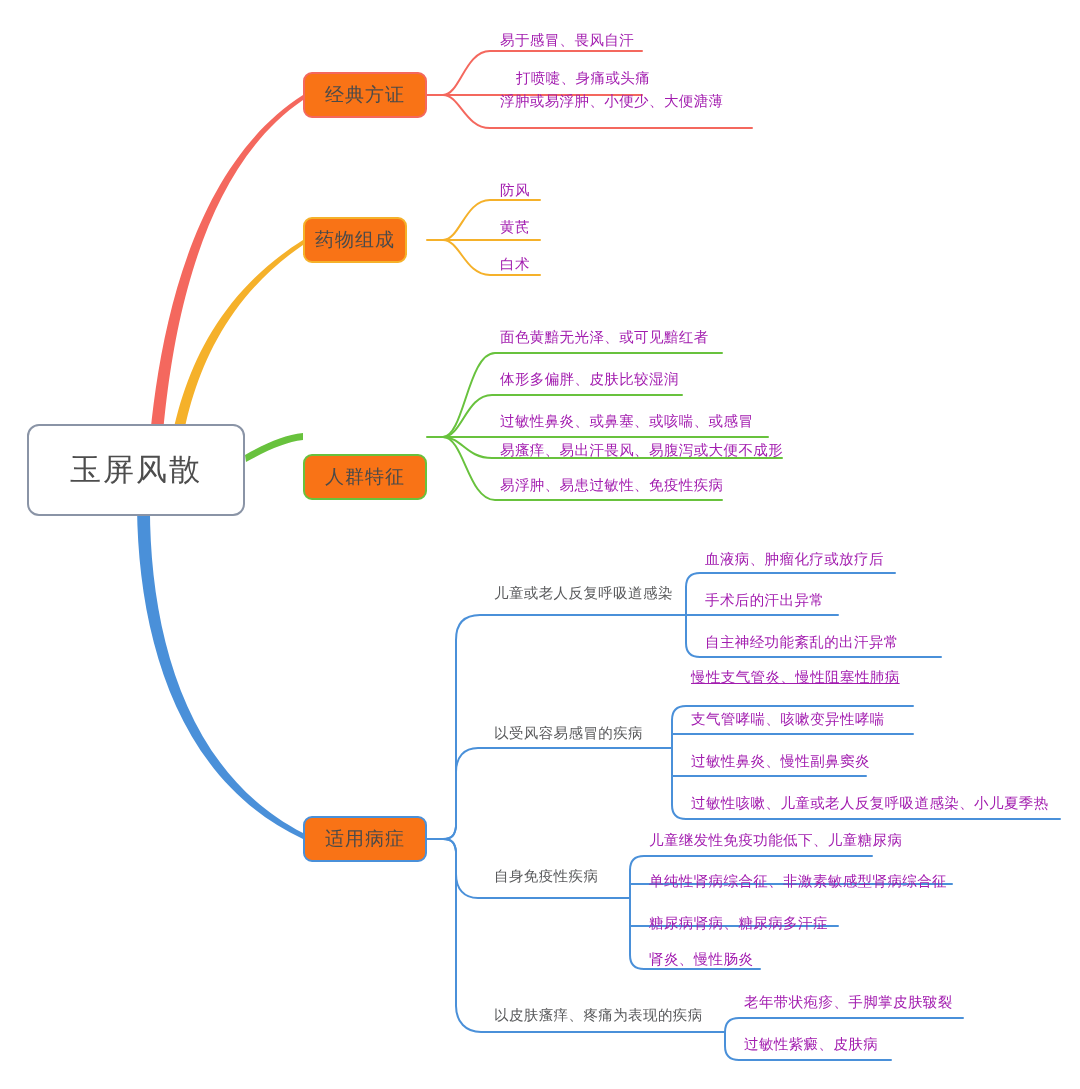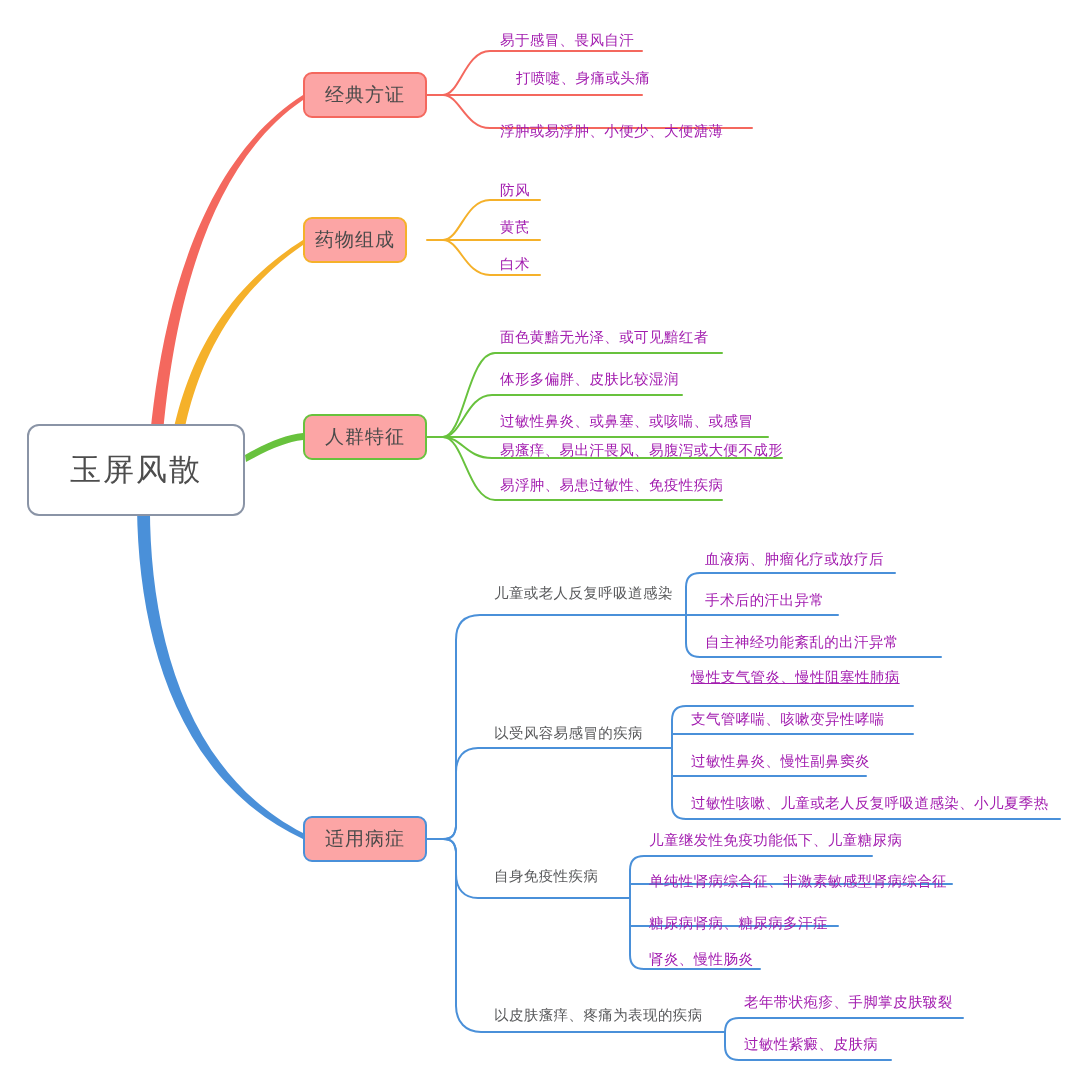--- a/index.html
+++ b/index.html
@@ -46,28 +46,28 @@
     font-size: 31px;
     letter-spacing: 2px;
     color: #4d4d4d;
   }
   
   .branch-node {
     height: 46px;
     border-width: 2px;
     border-style: solid;
     border-radius: 9px;
-    background: #fca5a5;
+    background: #f97316;
     font-size: 19px;
     letter-spacing: 1px;
     padding: 0 14px;
   }
   .b-red    { border-color: #f4685e; }
   .b-orange { border-color: #f5b12a; }
-  .b-green  { border-color: #68c23d; }
+  .b-green  { border-color: #68c23d; margin-top: 40px; }
   .b-blue   { border-color: #4a90d9; }
 
   
   .leaf {
     position: absolute;
     white-space: nowrap;
     font-size: 14.5px;
     color: #a21caf;
     letter-spacing: 0.4px;
     line-height: 1;
@@ -168,21 +168,21 @@
   <div class="node branch-node b-green" style="left:303px; top:414px; width:124px;">
     <span>人群特征</span>
   </div>
 
   <div class="node branch-node b-blue" style="left:303px; top:816px; width:124px;">
     <span>适用病症</span>
   </div>
 
   <div class="leaf" style="left:500px; top:33px;">易于感冒、畏风自汗</div>
   <div class="leaf" style="left:516px; top:71px;">打喷嚏、身痛或头痛</div>
-  <div class="leaf" style="left:500px; top:124px;">浮肿或易浮肿、小便少、大便溏薄</div>
+  <div class="leaf" style="left:500px; top:94px;">浮肿或易浮肿、小便少、大便溏薄</div>
 
   <div class="leaf" style="left:500px; top:183px;">防风</div>
   <div class="leaf" style="left:500px; top:220px;">黄芪</div>
   <div class="leaf" style="left:500px; top:257px;">白术</div>
 
   <div class="leaf" style="left:500px; top:330px;">面色黄黯无光泽、或可见黯红者</div>
   <div class="leaf" style="left:500px; top:372px;">体形多偏胖、皮肤比较湿润</div>
   <div class="leaf" style="left:500px; top:414px;">过敏性鼻炎、或鼻塞、或咳喘、或感冒</div>
   <div class="leaf" style="left:500px; top:443px;">易瘙痒、易出汗畏风、易腹泻或大便不成形</div>
   <div class="leaf" style="left:500px; top:478px;">易浮肿、易患过敏性、免疫性疾病</div>

